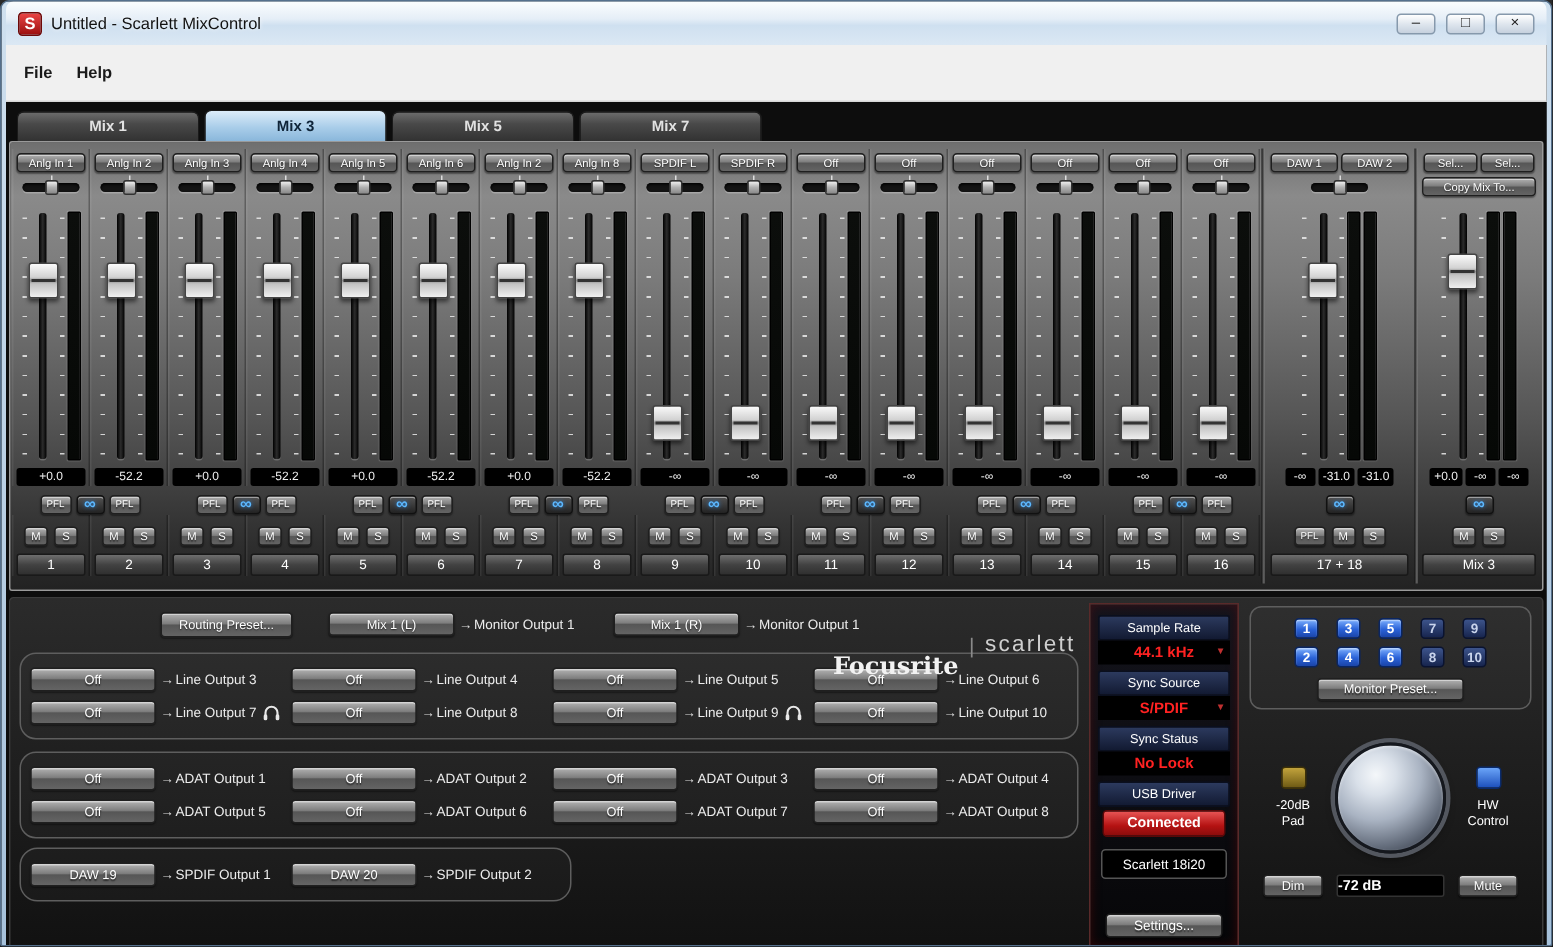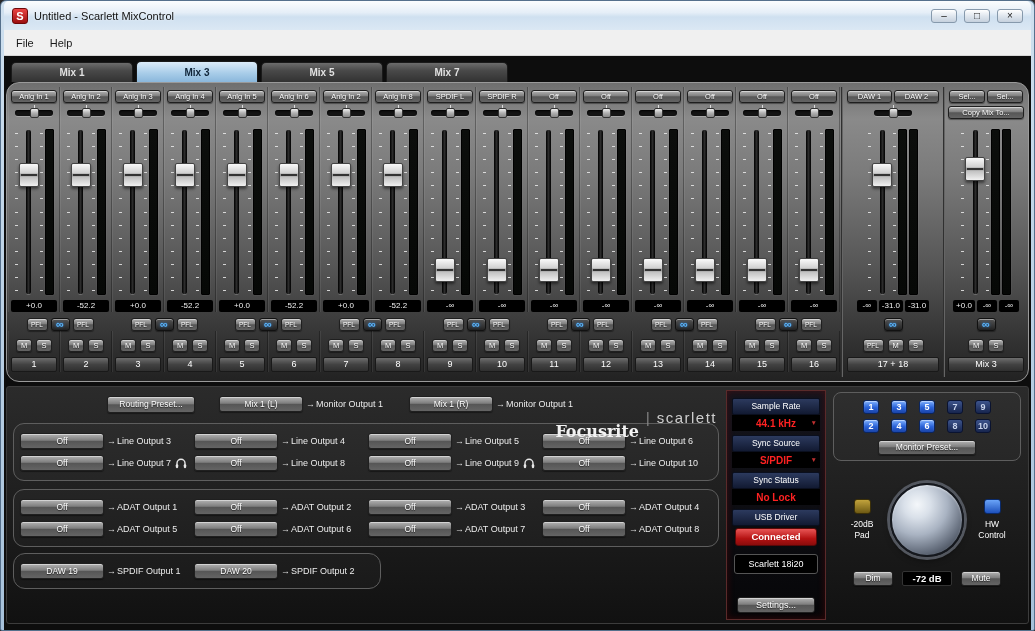--- a/index.html
+++ b/index.html
@@ -12,36 +12,36 @@
   .titlebar { height:29px; display:flex; align-items:center; padding:0 8px 0 8px;
     background:linear-gradient(180deg,#fbfdfe 0%,#e5eef7 40%,#cfe0f0 55%,#dbe8f4 100%); border-radius:5px 5px 0 0; }
   .app-icon { width:16px; height:16px; background:linear-gradient(180deg,#ea4444,#9c0f0f); border:1px solid #6d0808;
     border-radius:3px; color:#fff; font-weight:bold; font-size:11px; line-height:14px; text-align:center; }
   .title { margin-left:6px; font-size:11px; color:#111; text-shadow:0 0 3px rgba(255,255,255,.95); }
   .win-btns { margin-left:auto; display:flex; gap:7px; }
   .wbtn { width:26px; height:14px; line-height:12px; text-align:center; font-size:10px; color:#222;
     background:linear-gradient(180deg,#fff,#dfe6ee 50%,#c6d1de); border:1px solid #8699ac; border-radius:3px; }
 
   .window-body { background:#0d0d0d; }
-  .menubar { height:26px; background:#f0f0f0; border-bottom:1px solid #d6d6d6; display:flex; align-items:center; padding-left:4px; }
+  .menubar { height:38px; background:#f0f0f0; border-bottom:1px solid #d6d6d6; display:flex; align-items:center; padding-left:4px;font-weight:bold; }
   .menu-item { font-size:11px; color:#1a1a1a; padding:2px 8px; }
 
   .app { height:578px; background:#0d0d0d; padding:0 2px; }
 
   
   .tabbar { height:26px; display:flex; align-items:flex-end; gap:3px; padding:4px 0 0 5px;font-weight:bold; }
   .tab { width:122px; height:20px; line-height:20px; text-align:center; font-size:10px; color:#e2e2e2;
     background:linear-gradient(180deg,#6c6c6c,#494949 40%,#323232); border:1px solid #1a1a1a; border-bottom:none; border-radius:5px 5px 0 0; }
   .tab.active { height:21px; line-height:21px; color:#0f2438;
     background:linear-gradient(180deg,#dcecf9,#a9cde9 55%,#8ab7db); }
 
   
   .mixer { display:flex; align-items:flex-start; height:300px; margin-top:0; padding:4px 1px 0;
     background:linear-gradient(180deg,#6f6f6f 0%,#8a8a8a 12%,#7b7b7b 30%,#555 62%,#333 86%,#222 100%);
-    border:1px solid #9a9a9a; border-radius:13px; }
+    border:1px solid #9a9a9a; border-radius:2px; }
   .pair { width:104px; }
   .pair-row { display:flex; }
   .strip, .chbottom { width:52px; display:flex; flex-direction:column; align-items:center;
     box-shadow:inset -1px 0 0 rgba(0,0,0,.3), inset 1px 0 0 rgba(255,255,255,.07); }
   .bigstrip { display:flex; flex-direction:column; align-items:center; }
   .daw { width:98px; } .master { width:80px; }
   .vsep { width:2px; height:290px; margin:0 1px; background:linear-gradient(90deg,#151515,#808080); }
 
   .btn { background:linear-gradient(180deg,#b3b3b3 0%,#7e7e7e 45%,#565656 52%,#646464 100%);
     border:1px solid #1f1f1f; border-radius:3px; color:#fff; text-align:center;
@@ -138,22 +138,22 @@
   .led { width:17px; height:15px; margin:0 auto; border-radius:3px; }
   .pad-led { background:linear-gradient(180deg,#c2a33c,#6e5a14); border:1px solid #3c3008; }
   .hw-led { background:linear-gradient(180deg,#6aa4f8,#1d50bc); border:1px solid #0a2a6a; }
   .led-label { margin-top:5px; color:#fff; font-size:8.5px; line-height:1.3; }
   .knob { width:74px; height:74px; border-radius:50%; margin:0 8px;
     background:radial-gradient(circle at 36% 28%, #f4f7fa 0%, #d9e0e9 20%, #a9b3c2 45%, #67707f 70%, #3a414d 88%, #2b313b 100%);
     border:2px solid #15181e; box-shadow:0 0 0 3px #53575f, 0 3px 6px rgba(0,0,0,.55), inset 0 1px 2px rgba(255,255,255,.5); }
   .dim-row { display:flex; justify-content:center; align-items:center; gap:9px; margin-top:14px; }
   .mute-row { display:flex; justify-content:center; gap:11px; margin-top:8px; }
   .small-btn { width:40px; height:15px; line-height:13px; font-size:8.5px; }
-  .level-display { width:50px; height:15px; line-height:14px; background:#000; border:1px solid #333; border-radius:2px;
-    color:#fff; text-align:center; font-size:9.5px; font-weight:bold; }
+  .level-display { width:72px; height:15px; line-height:14px; background:#000; border:1px solid #333; border-radius:2px;
+    color:#fff; font-size:9.5px; font-weight:bold; }
 </style>
 </head>
 <body>
 
 <div class="window">
   <div class="titlebar">
     <div class="app-icon">S</div>
     <div class="title">Untitled - Scarlett MixControl</div>
     <div class="win-btns">
       <div class="wbtn">–</div>

